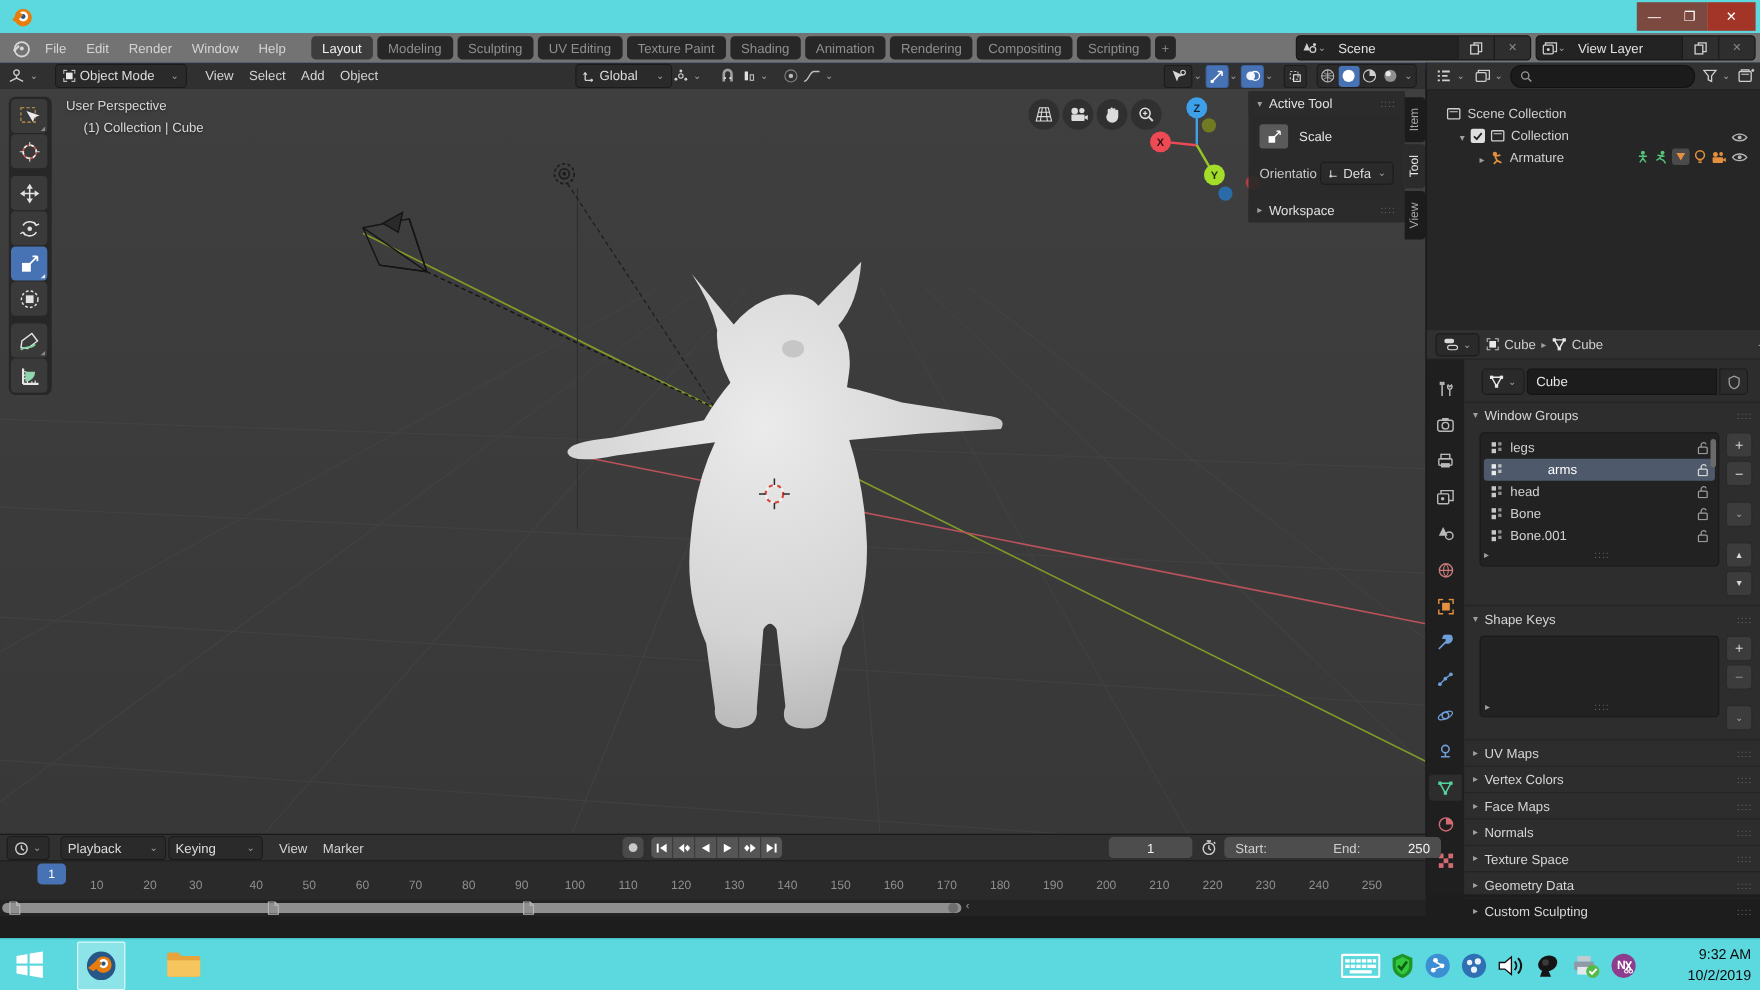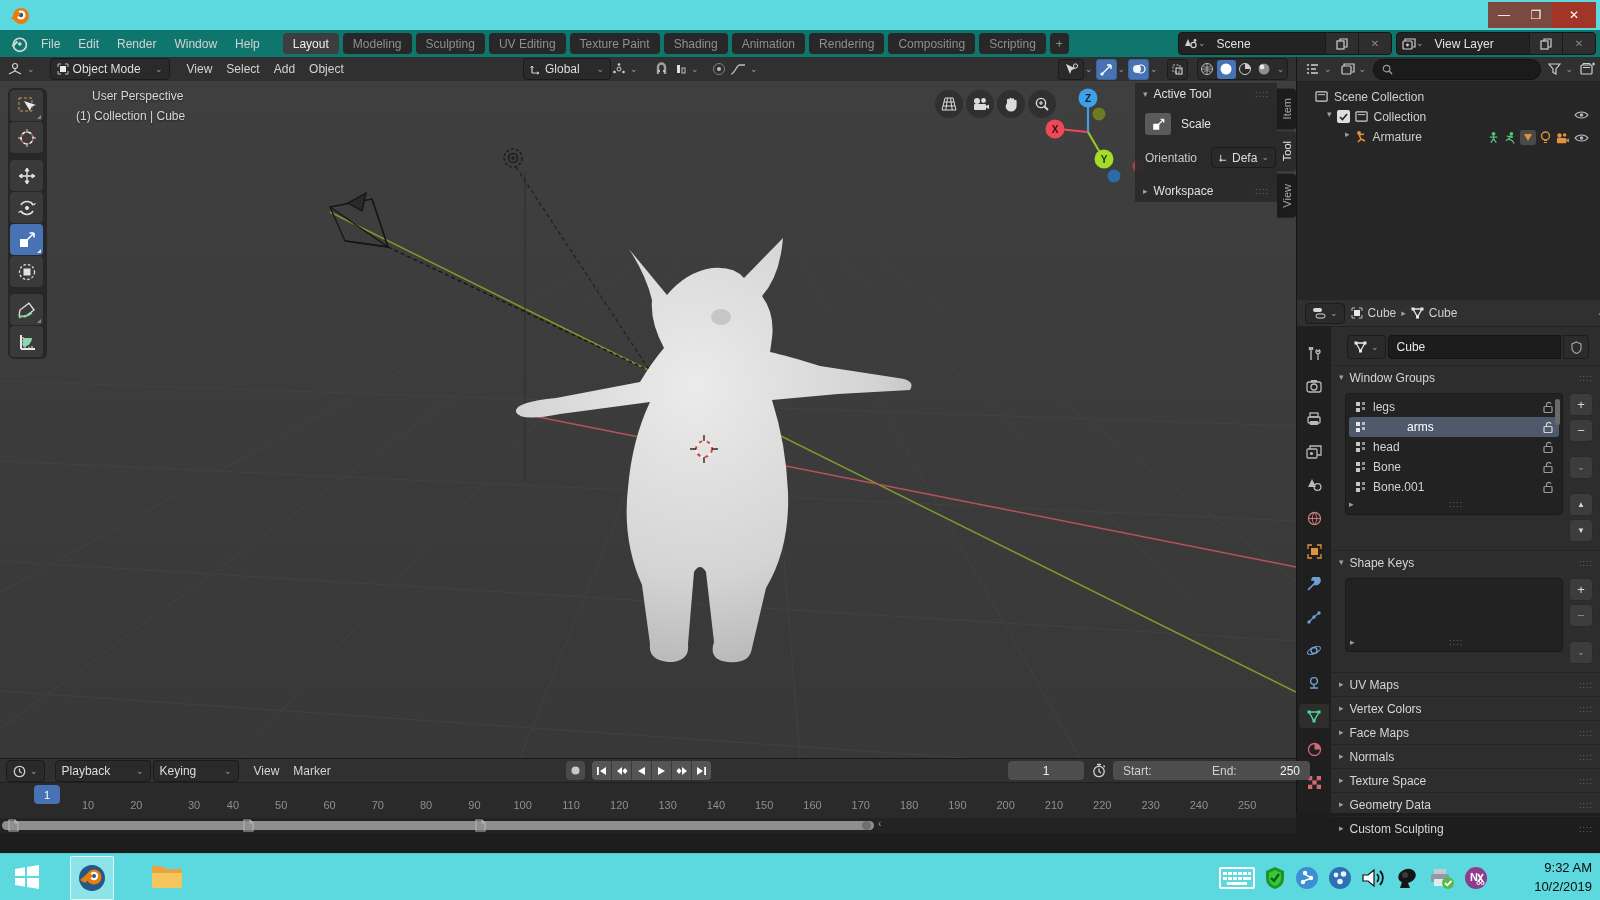--- a/index.html
+++ b/index.html
@@ -6,21 +6,21 @@
   #stage{position:relative;width:1600px;height:900px;overflow:hidden;
     font-family:"Liberation Sans","DejaVu Sans",sans-serif;color:#cfcfcf;font-size:12px;
     background:#1d1d1d;-webkit-font-smoothing:antialiased;}
   .abs{position:absolute;}
   .flex{display:flex;align-items:center;}
   
   .titlebar{left:0;top:0;width:1600px;height:30px;background:#5cd9de;display:flex;align-items:center;}
   .titlebar .title{position:absolute;left:0;right:160px;text-align:center;color:#101010;font-size:16px;}
   .winbtn{width:32px;height:26px;margin-top:0;display:flex;align-items:center;justify-content:center;color:#fff;font-size:12px;}
   
-  .topbar{left:0;top:30px;width:1600px;height:27px;background:#0f766e;border-bottom:6px solid #3b82f6;}
+  .topbar{left:0;top:30px;width:1600px;height:27px;background:#737373;border-bottom:6px solid #3b82f6;}
   .menu-item{padding:0 9px;height:27px;display:flex;align-items:center;color:#d4d4d4;font-size:12px;}
   .wtab{height:21px;margin:0 2px;padding:0 10px;display:flex;align-items:center;border-radius:4px;
         background:#272727;color:#8f8f8f;font-size:12px;}
   .wtab.active{background:#3d3d3d;color:#f0f0f0;}
   .idpill{height:21px;background:#232323;border:1px solid #161616;border-radius:4px;display:flex;align-items:center;overflow:hidden;}
   .idpill .seg{height:100%;display:flex;align-items:center;padding:0 5px;}
   .idpill .name{flex:1;color:#e2e2e2;padding:0 6px;}
   .idpill .mini{background:#2e2e2e;border-left:1px solid #191919;width:22px;justify-content:center;color:#bdbdbd;}
   
   .edhead{background:#303030;border-bottom:1px solid #222;}
@@ -40,21 +40,21 @@
   .navbtn{width:28px;height:28px;border-radius:50%;background:rgba(40,40,40,.65);display:flex;align-items:center;justify-content:center;}
   
   .npanel{left:1135px;top:83px;width:142px;background:rgba(40,40,40,.92);border-radius:2px;}
   .phead{height:22px;background:#2b2b2b;display:flex;align-items:center;padding:0 8px;gap:6px;color:#e0e0e0;}
   .grip{margin-left:auto;color:#6d6d6d;font-size:9px;letter-spacing:1px;}
   .ntab{width:19px;display:flex;align-items:center;justify-content:center;background:#1c1c1c;color:#a8a8a8;
         writing-mode:vertical-rl;transform:rotate(180deg);padding:10px 0;font-size:11px;border-radius:4px 0 0 4px;}
   .ntab.active{background:#2b2b2b;color:#e8e8e8;}
   
   .rcol{left:1296px;top:57px;width:304px;height:756px;background:#262626;border-left:1px solid #151515;}
-  .outl-row{display:flex;align-items:flex-start;height:20px;gap:5px;color:#cfcfcf;}
+  .outl-row{display:flex;align-items:flex-end;height:20px;gap:5px;color:#cfcfcf;}
   .srch{background:#1b1b1b;border:1px solid #121212;border-radius:10px;height:19px;display:flex;align-items:center;padding:0 8px;gap:5px;flex:1;}
   
   .ptabs{position:absolute;left:0;top:270px;width:34px;bottom:0;background:#1f1f1f;display:flex;flex-direction:column;align-items:center;padding-top:14px;gap:9px;}
   .ptab{width:30px;height:24px;display:flex;align-items:center;justify-content:center;border-radius:4px 0 0 4px;}
   .ptab.active{background:#2d2d2d;}
   .pbody{position:absolute;left:34px;top:270px;right:0;bottom:0;background:#2d2d2d;}
   .panelhead{height:23px;display:flex;align-items:center;gap:6px;padding:0 8px;color:#d6d6d6;border-top:1px solid #242424;}
   .listbox{background:#222;border:1px solid #1a1a1a;border-radius:4px;}
   .vgrow{height:20px;display:flex;align-items:center;gap:6px;padding:0 6px;color:#d2d2d2;}
   .vgrow.sel{background:#4e5a6b;border-radius:3px;color:#fff;gap:40px;}
@@ -346,21 +346,21 @@
         Q 652,281 664,267 Q 650,241 652,219 Q 646,194 629,168 Z"></path>
       <ellipse cx="721" cy="236" rx="10" ry="8" fill="#c6c6c6"></ellipse>
 
       <g>
         <circle cx="704" cy="368" r="8" fill="none" stroke="#d9453a" stroke-width="2" stroke-dasharray="4 4"></circle>
         <circle cx="704" cy="368" r="8" fill="none" stroke="#f2f2f2" stroke-width="2" stroke-dasharray="4 4" stroke-dashoffset="4"></circle>
         <path d="M704 354 V360 M704 376 V382 M690 368 H696 M712 368 H718" stroke="#2a2a2a" stroke-width="1.4"></path>
       </g>
     </svg>
 
-    <div class="abs vp-overlay-text" style="left:92px;top:8px">User Perspective</div>
+    <div class="abs vp-overlay-text" style="left:60px;top:8px">User Perspective</div>
     <div class="abs vp-overlay-text" style="left:76px;top:28px">(1) Collection | Cube</div>
   </div>
 
   <div class="abs toolcol">
     <div class="toolbtn">
       <svg width="20" height="20" viewBox="0 0 20 20">
           <rect x="2" y="2" width="13" height="13" fill="none" stroke="#c89c4a" stroke-dasharray="3 2"></rect>
           <path d="M9 7 L15 17 L16.5 12.5 L21 11 Z" fill="#ececec" transform="translate(-2,-2)"></path>
         </svg>
       <div class="corner"></div>
@@ -470,21 +470,21 @@
     </div>
     <div class="flex" style="padding:8px 10px;gap:10px">
       <div style="width:26px;height:22px;background:#5a5a5a;border-radius:3px;display:flex;align-items:center;justify-content:center">
         <svg width="15" height="15" viewBox="0 0 20 20">
             <rect x="3" y="9" width="8" height="8" fill="#fff"></rect>
             <path d="M9 11 L17 3 M17 3 H12.5 M17 3 V7.5" stroke="#fff" stroke-width="1.6" fill="none"></path>
           </svg>
       </div>
       <span style="color:#e4e4e4">Scale</span>
     </div>
-    <div class="flex" style="padding:4px 10px 12px;gap:14px">
+    <div class="flex" style="padding:4px 10px 12px;gap:3px">
       <span style="color:#c9c9c9">Orientatio</span>
       <div class="dd" style="flex:1;height:19px">
         <svg width="10" height="10" viewBox="0 0 11 11">
             <path d="M3 8 V2 M3 8 H9" stroke="#cfcfcf" stroke-width="1.1" fill="none"></path>
             <circle cx="3" cy="8" r="1.3" fill="#cfcfcf"></circle>
           </svg>
         <span style="flex:1">Defa</span>
         <span class="chev">⌄</span>
       </div>
     </div>
@@ -977,21 +977,21 @@
       <span style="color:#cfcfcf">End:</span>
         <span>250</span>
     </div>
   </div>
 
   <div class="abs tl-ruler">
     <div class="cfbox">1</div>
     <div class="abs" style="left:0;top:0;width:1296px;height:36px">
         <span class="rmark" style="left: 64px;">10</span>
         <span class="rmark" style="left: 112.3px;">20</span>
-        <span class="rmark" style="left: 170px;">30</span>
+        <span class="rmark" style="left: 154px;">30</span>
         <span class="rmark" style="left: 208.9px;">40</span>
         <span class="rmark" style="left: 257.2px;">50</span>
         <span class="rmark" style="left: 305.5px;">60</span>
         <span class="rmark" style="left: 353.8px;">70</span>
         <span class="rmark" style="left: 402.1px;">80</span>
         <span class="rmark" style="left: 450.4px;">90</span>
         <span class="rmark" style="left: 498.7px;">100</span>
         <span class="rmark" style="left: 547px;">110</span>
         <span class="rmark" style="left: 595.3px;">120</span>
         <span class="rmark" style="left: 643.6px;">130</span>

